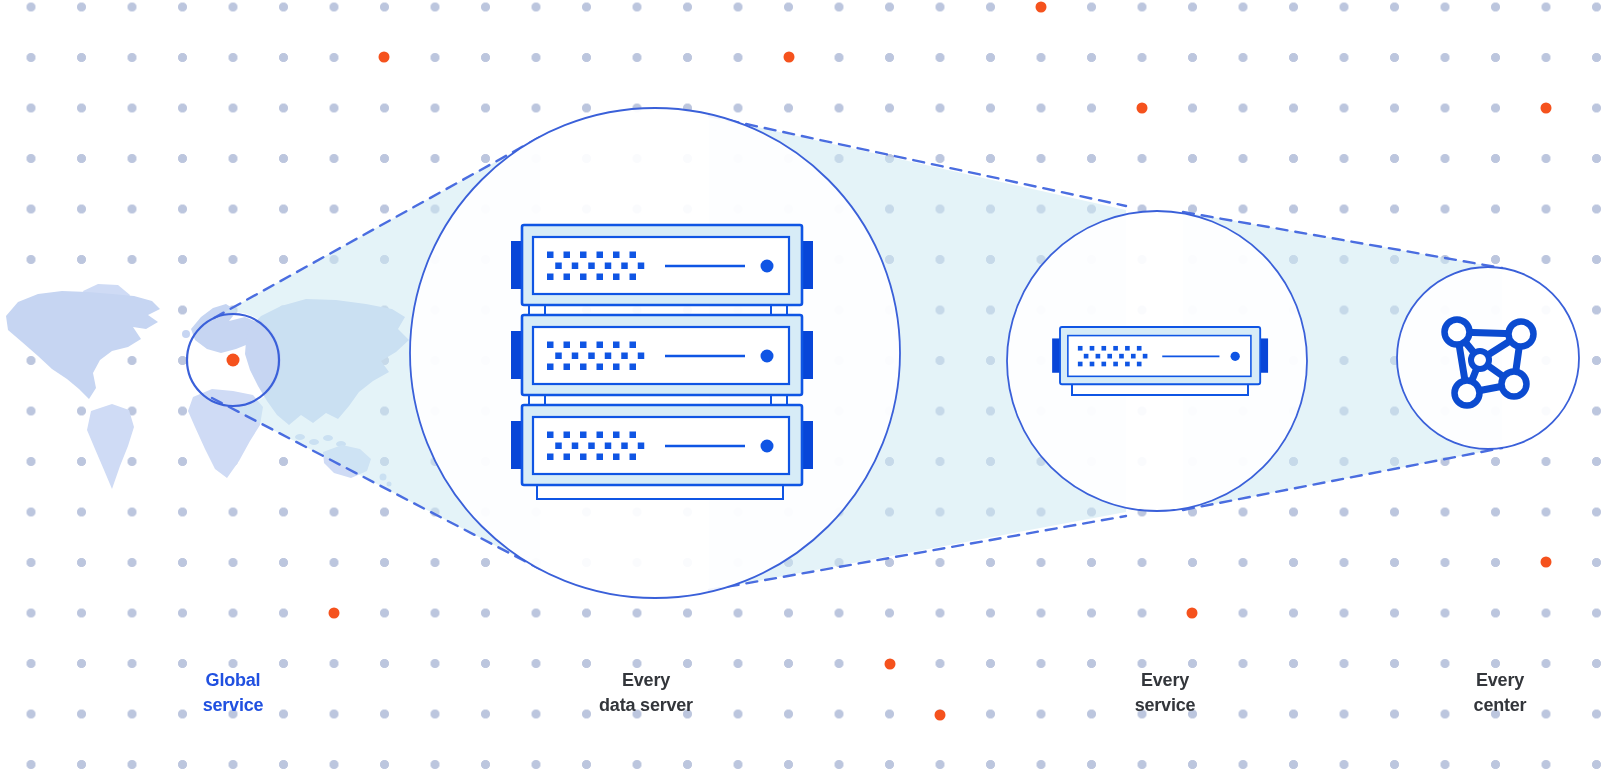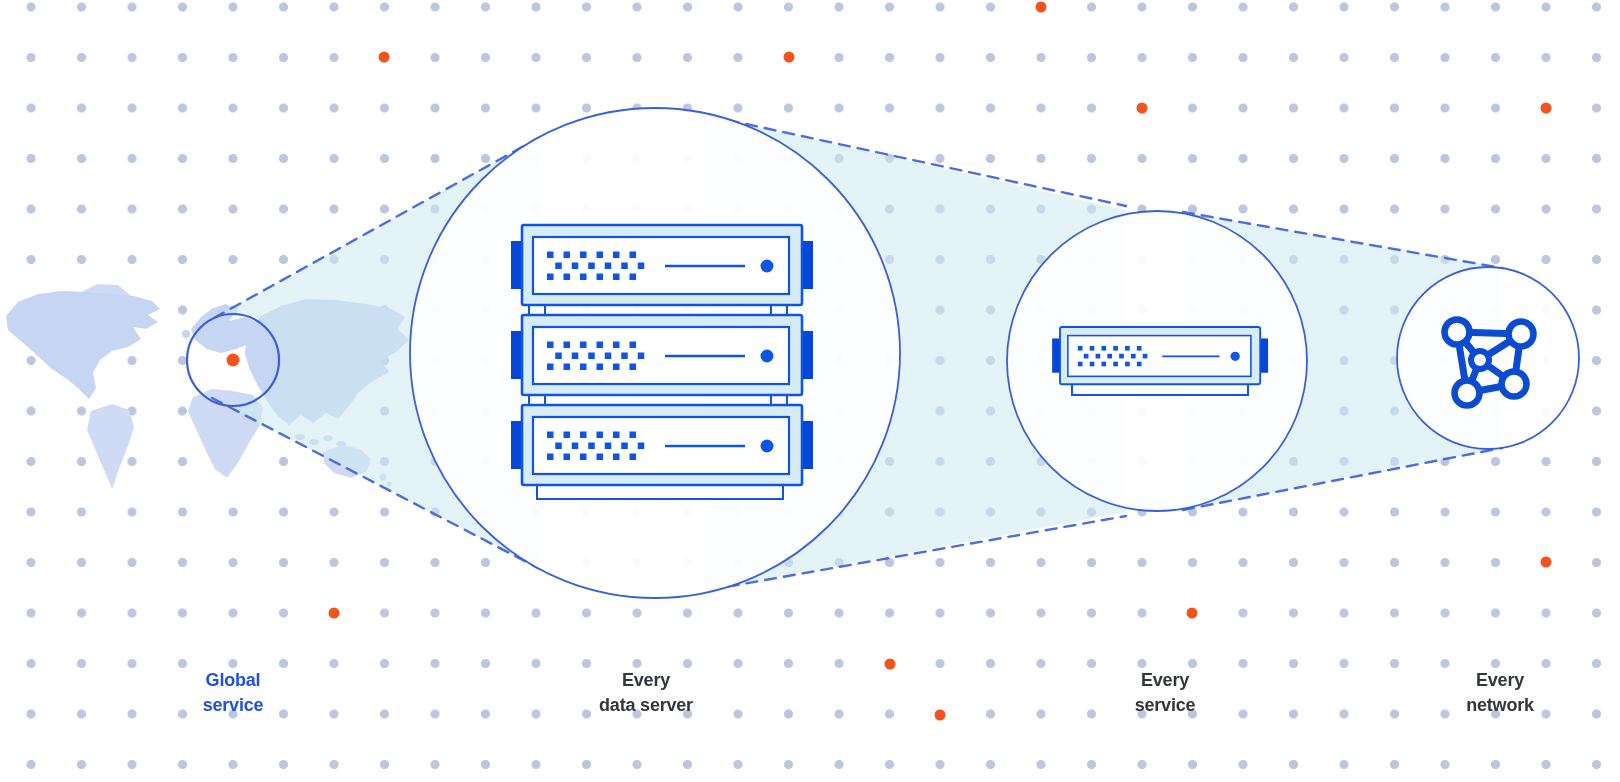--- a/index.html
+++ b/index.html
@@ -217,15 +217,15 @@
   <div class="label" style="left:646px;top:668px">
     <span>Every</span>
     <span>data server</span>
   </div>
   <div class="label" style="left:1165px;top:668px">
     <span>Every</span>
     <span>service</span>
   </div>
   <div class="label" style="left:1500px;top:668px">
     <span>Every</span>
-    <span>network</span>
+    <span>center</span>
   </div>
 </div>
 
 </body></html>

